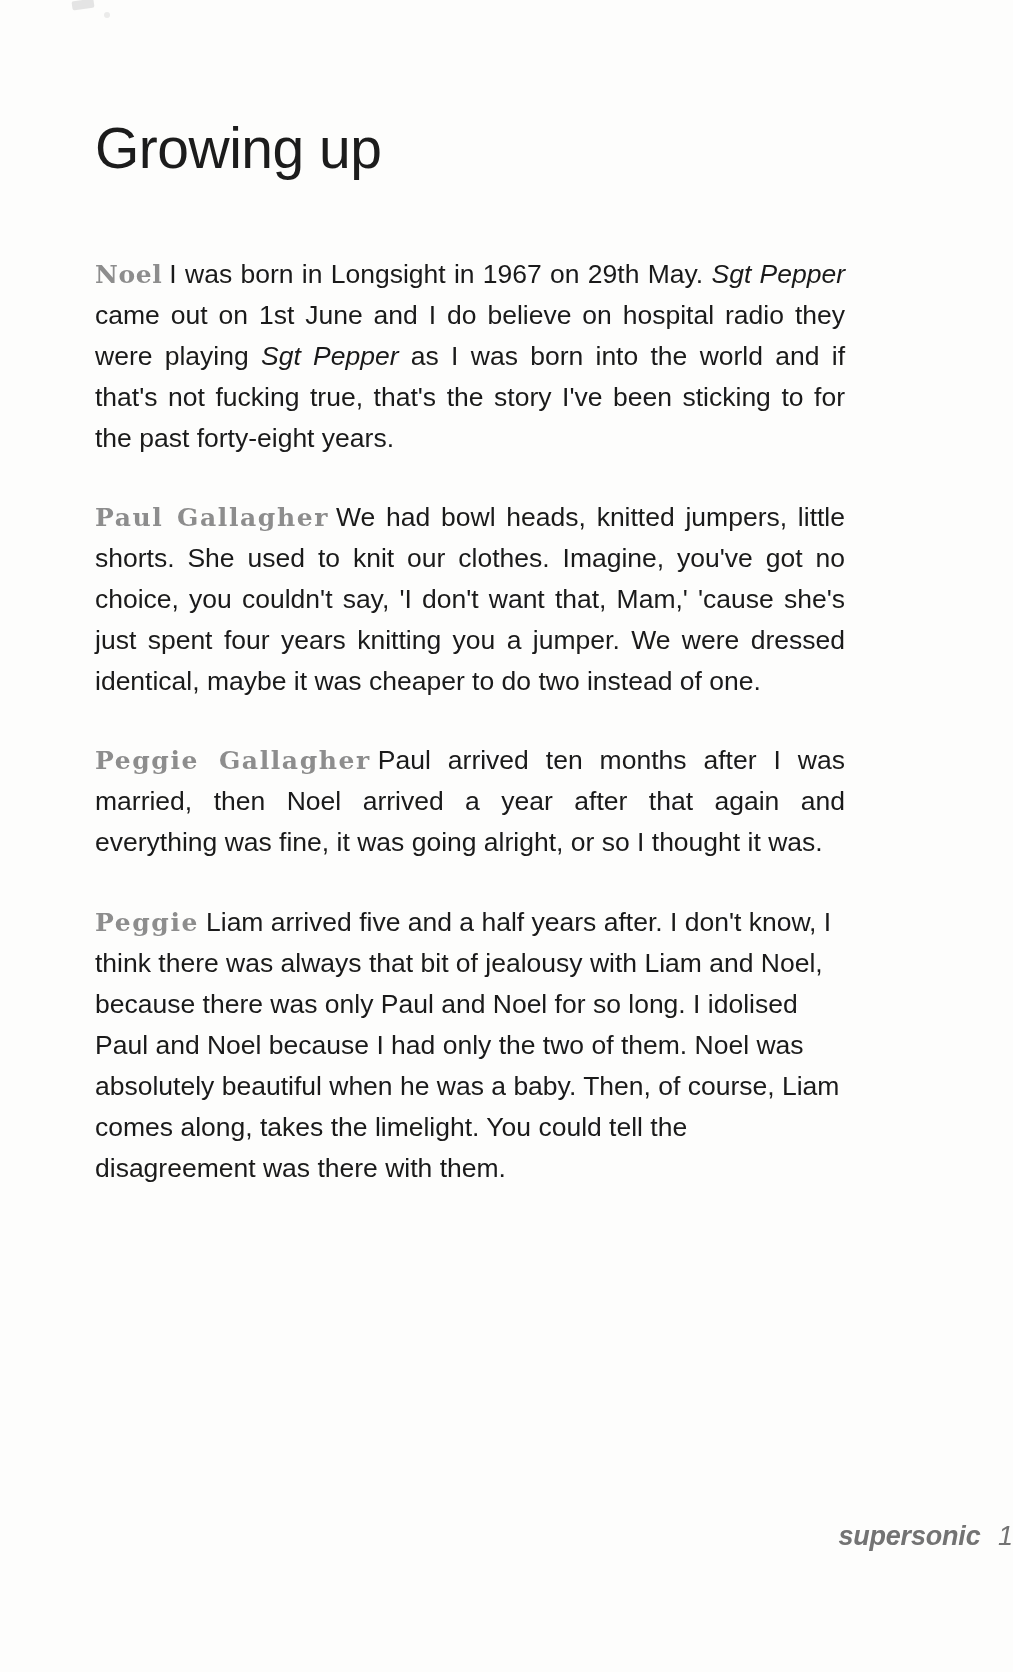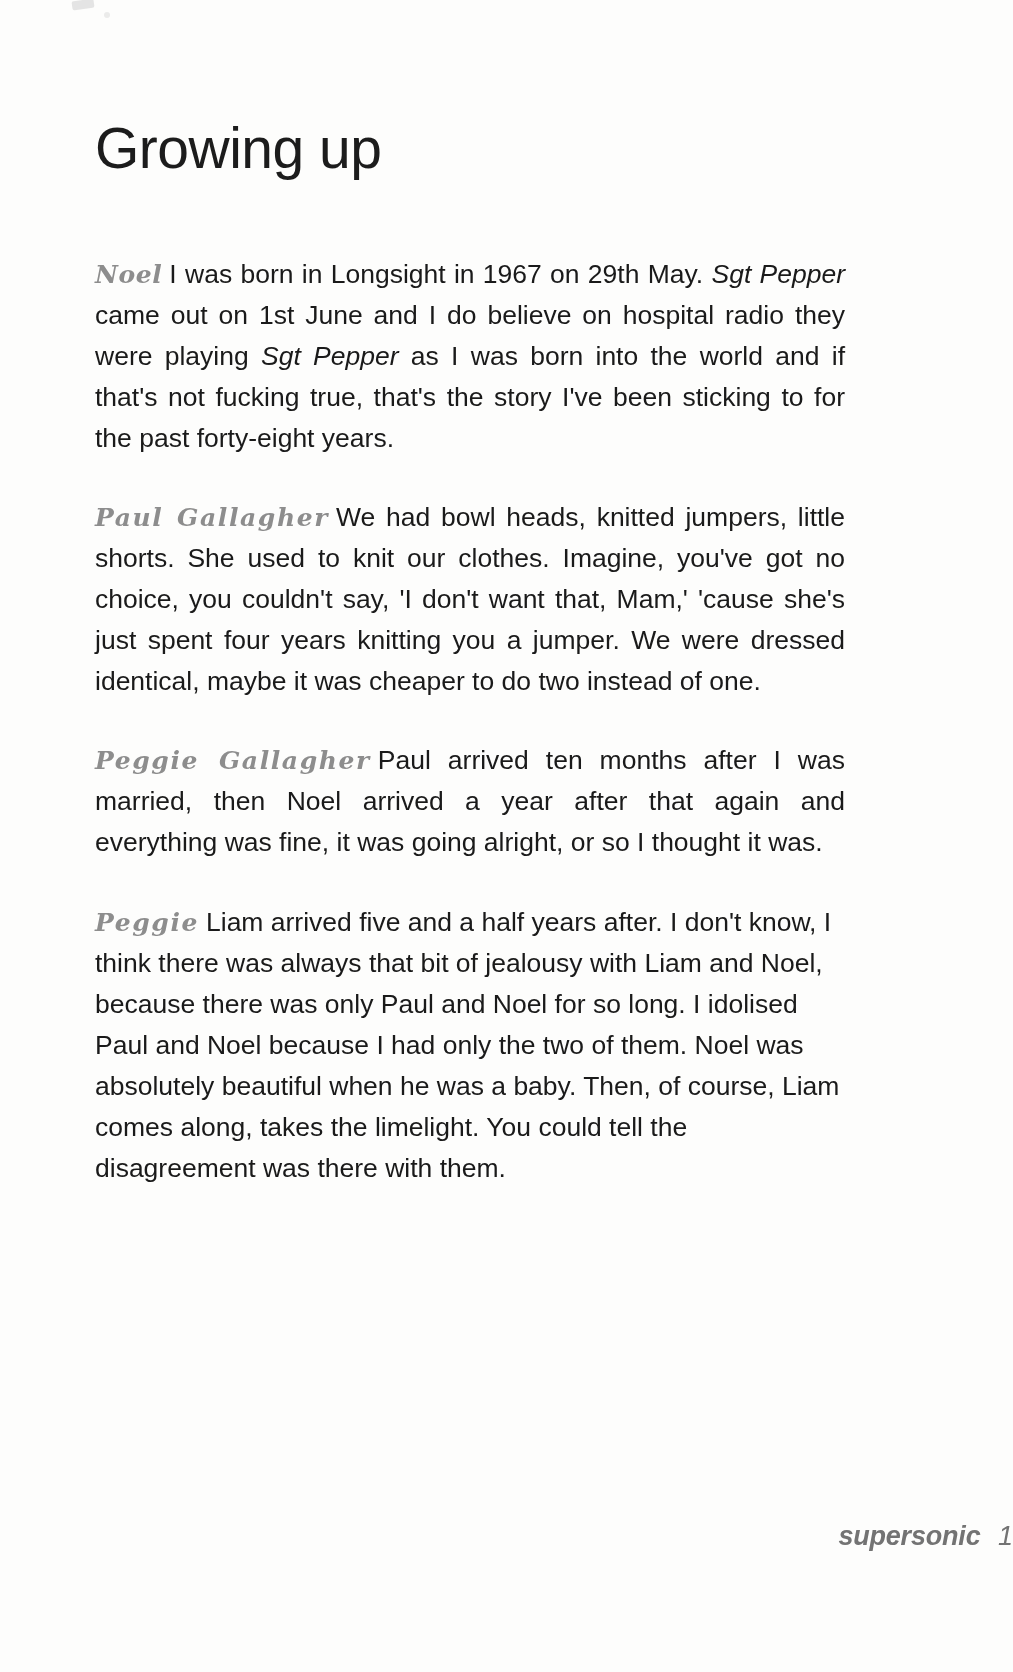--- a/index.html
+++ b/index.html
@@ -59,21 +59,20 @@
   }
   p.para:last-of-type { text-align: left; }
 
   .speaker {
     font-family: "DejaVu Serif", serif;
     font-weight: 700;
     color: #8d8d8d;
     letter-spacing: 0.6px;
     font-size: 25px;
     padding-right: 7px;
-    font-style: italic;
   }
   .speaker.wide { letter-spacing: 1.6px; }
 
   em.title-italic {
   }
 
   .footer {
     position: absolute;
     right: 0;
     bottom: 120px;

